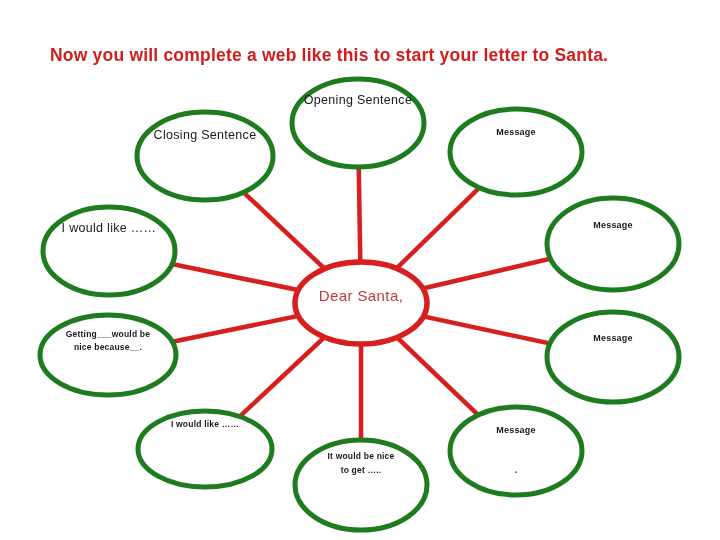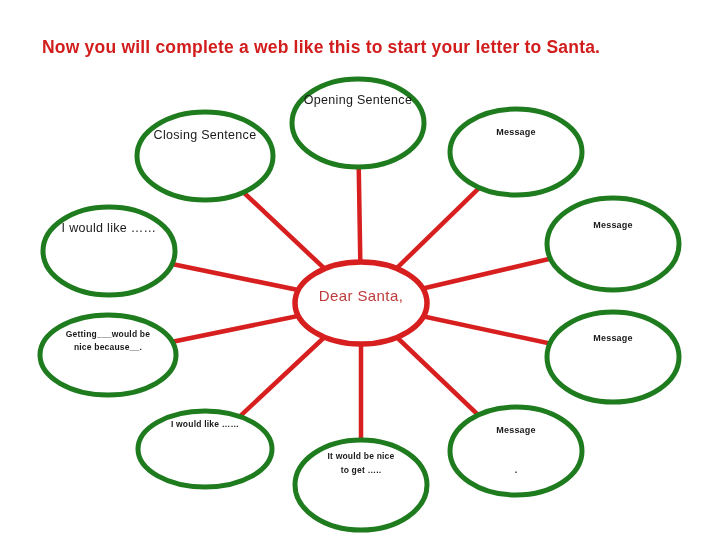--- a/index.html
+++ b/index.html
@@ -12,21 +12,21 @@
     position: relative;
     width: 720px;
     height: 540px;
     background: #ffffff;
     overflow: hidden;
   }
   .slide-title {
     position: absolute;
     left: 38px;
     top: 33px;
-    margin: 4px;
+    margin: 12px;
     font-size: 17.5px;
     font-weight: bold;
     letter-spacing: 0.2px;
     color: var(--title-red, #d21d1d);
     white-space: nowrap;
   }
   .web-svg {
     position: absolute;
     left: 0;
     top: 0;

